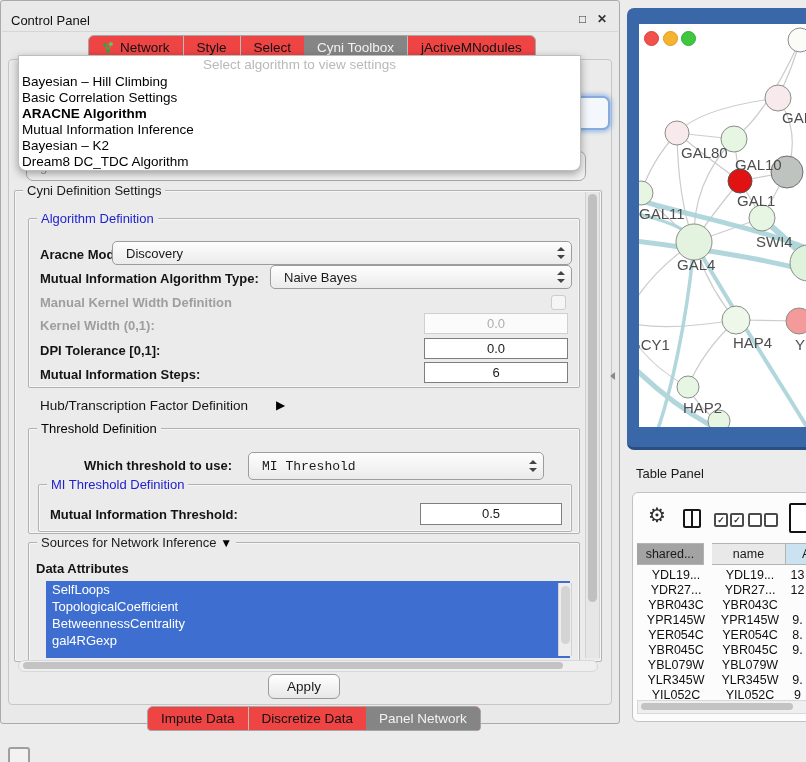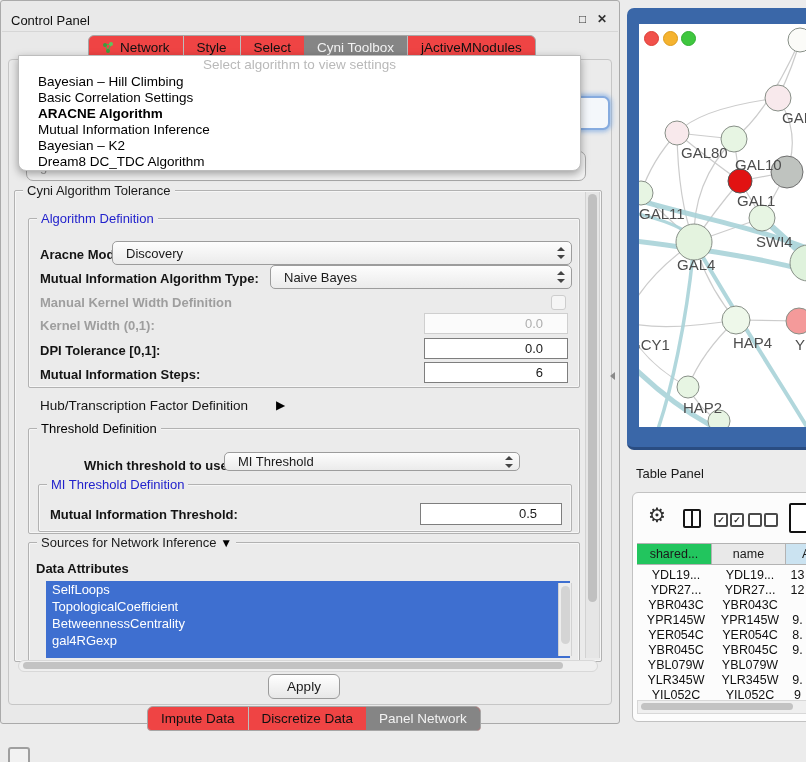--- a/index.html
+++ b/index.html
@@ -16,21 +16,21 @@
   
   .tabbar{display:flex;height:23px;background:#ef4444;border:1px solid #a6a6a6;border-radius:6px 6px 4px 4px;overflow:hidden;}
   .tab{display:flex;align-items:center;gap:5px;padding:0 13px;font-size:13.5px;color:#111;border-left:1px solid #bdbdbd;white-space:nowrap;}
   .tab:first-child{border-left:none;}
   .tab.sel{background:#858585;color:#f2f2f2;border-left:none;}
 
   
   .dd{left:18px;top:55px;width:561px;height:114px;background:#fff;border:1px solid #bdbdbd;
       border-radius:0 0 8px 8px;box-shadow:0 3px 9px rgba(0,0,0,.35);z-index:60;}
   .dd-prompt{height:18px;text-align:center;color:#b9b9b9;font-size:13.5px;line-height:18px;}
-  .dd-item{height:16px;line-height:16px;padding-left:19px;font-size:13.5px;color:#000;}
+  .dd-item{height:16px;line-height:16px;padding-left:3px;font-size:13.5px;color:#000;}
   .dd-item.bold{font-weight:bold;}
 
   
   .combo-focus{left:552px;top:96px;width:54px;height:30px;background:#f4f7fb;border:2px solid #86abdf;
       border-radius:7px;box-shadow:0 0 4px 2px rgba(110,160,225,.6);z-index:5;}
   .combo-hidden{left:26px;top:151px;width:560px;height:30px;background:#f3f3f3;border:1px solid #a8a8a8;
       border-radius:7px;z-index:4;line-height:30px;padding-left:13px;color:#9a9a9a;box-sizing:border-box;}
 
   
   .body-panel{left:8px;top:59px;width:602px;height:644px;background:#ebebeb;border:1px solid #c6c6c6;border-radius:4px;}
@@ -40,21 +40,21 @@
   .gtitle.green{color:#000000;}
   .lbl{font-size:13px;color:#141414;white-space:nowrap;}
   .lbl.b{font-weight:bold;}
   .lbl.dis{color:#9e9e9e;font-weight:bold;}
   .combo{background:linear-gradient(#fdfdfd,#ebebeb);border:1px solid #9c9c9c;border-radius:5px;
          display:flex;align-items:center;padding-left:13px;font-size:13px;box-sizing:border-box;position:absolute;}
   .spin{position:absolute;right:6px;top:50%;transform:translateY(-50%);width:8px;height:12px;}
   .spin:before,.spin:after{content:"";position:absolute;left:0;border-left:4px solid transparent;border-right:4px solid transparent;}
   .spin:before{top:0;border-bottom:4px solid #444;}
   .spin:after{bottom:0;border-top:4px solid #444;}
-  .field{position:absolute;background:#fff;border:1px solid #7e7e7e;font-size:13px;text-align:right;
+  .field{position:absolute;background:#fff;border:1px solid #7e7e7e;font-size:13px;text-align:center;
          padding:2px 24px;box-sizing:border-box;}
   .field.dis{border-color:#cfcfcf;color:#aeaeae;background:#fbfbfb;}
   .checkbox{position:absolute;width:13px;height:13px;border:1px solid #cdcdcd;border-radius:3px;background:#f5f5f5;}
   .tri{display:inline-block;font-size:12px;color:#000;}
 
   
   .sb-v{background:#e6e6e6;border-left:1px solid #d2d2d2;border-right:1px solid #d2d2d2;}
   .sb-thumb-v{position:absolute;left:2px;width:9px;background:#c0c0c0;border-radius:5px;}
   .sb-h{background:#efefef;border:1px solid #d8d8d8;border-radius:6px;}
   .sb-thumb-h{position:absolute;top:1px;height:7px;background:#c3c3c3;border-radius:4px;}
@@ -140,21 +140,21 @@
     <div class="dd-prompt">Select algorithm to view settings</div>
     <div class="dd-item">Bayesian – Hill Climbing</div>
     <div class="dd-item">Basic Correlation Settings</div>
     <div class="dd-item bold">ARACNE Algorithm</div>
     <div class="dd-item">Mutual Information Inference</div>
     <div class="dd-item">Bayesian – K2</div>
     <div class="dd-item">Dream8 DC_TDC Algorithm</div>
   </div>
 
   <div class="abs group" style="left:14px;top:190px;width:586px;height:470px;">
-    <span class="gtitle">Cyni Algorithm Tolerance</span>
+    <span class="gtitle">Cyni Definition Settings</span>
   </div>
 
   <div class="abs sb-v" style="left:585px;top:192px;width:13px;height:466px;">
     <div class="sb-thumb-v" style="top:2px;height:408px;"></div>
   </div>
 
   <div class="abs group" style="left:28px;top:218px;width:550px;height:168px;text-decoration:underline;">
     <span class="gtitle blue">Algorithm Definition</span>
   </div>
   <span class="abs lbl b" style="left:40px;top:247px;">Aracne Mode:</span>
@@ -176,21 +176,21 @@
   <span class="abs lbl b" style="left:40px;top:367px;">Mutual Information Steps:</span>
   <div class="field" style="left:424px;top:362px;width:144px;height:21px;">6</div>
 
   <span class="abs lbl" style="left:40px;top:398px;font-size:13.5px;">Hub/Transcription Factor Definition</span>
   <span class="abs tri" style="left:276px;top:398px;">▶</span>
 
   <div class="abs group" style="left:28px;top:428px;width:550px;height:104px;">
     <span class="gtitle green">Threshold Definition</span>
   </div>
   <span class="abs lbl b" style="left:84px;top:458px;">Which threshold to use:</span>
-  <div class="combo" style="left:224px;top:452px;width:296px;height:19px;">
+  <div class="combo" style="left:248px;top:452px;width:296px;height:28px;font-family:Liberation Mono, monospace;">
     <span>MI Threshold</span>
     <div class="spin"></div>
   </div>
   <div class="abs group" style="left:38px;top:484px;width:532px;height:46px;">
     <span class="gtitle blue">MI Threshold Definition</span>
   </div>
   <span class="abs lbl b" style="left:50px;top:507px;">Mutual Information Threshold:</span>
   <div class="field" style="left:420px;top:503px;width:142px;height:22px;">0.5</div>
 
   <div class="abs group" style="left:28px;top:542px;width:550px;height:118px;">
@@ -319,21 +319,21 @@
   <span class="abs gear">⚙</span>
   <div class="abs colicon">
       <div></div>
     </div>
   <div class="cb" style="left:714px;top:513px;">✓</div>
   <div class="cb" style="left:730px;top:513px;">✓</div>
   <div class="cb" style="left:748px;top:513px;"></div>
   <div class="cb" style="left:764px;top:513px;"></div>
   <div class="abs docicon"></div>
 
-  <div class="th" style="left:637px;width:75px;background:#22c55e;">shared...</div>
+  <div class="th" style="left:637px;width:67px;background:#a3a3a3;">shared...</div>
   <div class="th" style="left:712px;width:74px;background:#e9e9e9;">name</div>
   <div class="th" style="left:786px;width:24px;background:#cbe3f1;justify-content:flex-start;padding-left:16px;">A</div>
 
   <div class="td" style="left:642px;top:568px;width:68px;">YDL19...</div>
   <div class="td" style="left:716px;top:568px;width:68px;">YDL19...</div>
   <div class="td" style="left:789px;top:568px;width:17px;">13</div>
   <div class="td" style="left:642px;top:583px;width:68px;">YDR27...</div>
   <div class="td" style="left:716px;top:583px;width:68px;">YDR27...</div>
   <div class="td" style="left:789px;top:583px;width:17px;">12</div>
   <div class="td" style="left:642px;top:598px;width:68px;">YBR043C</div>

